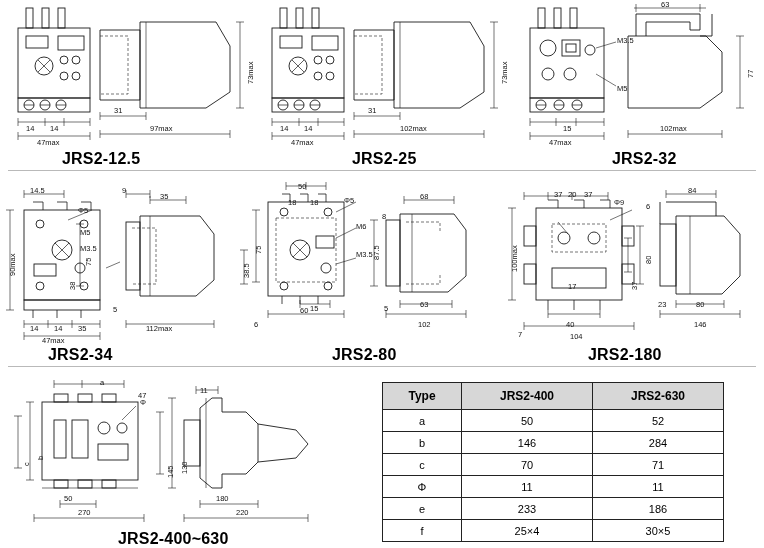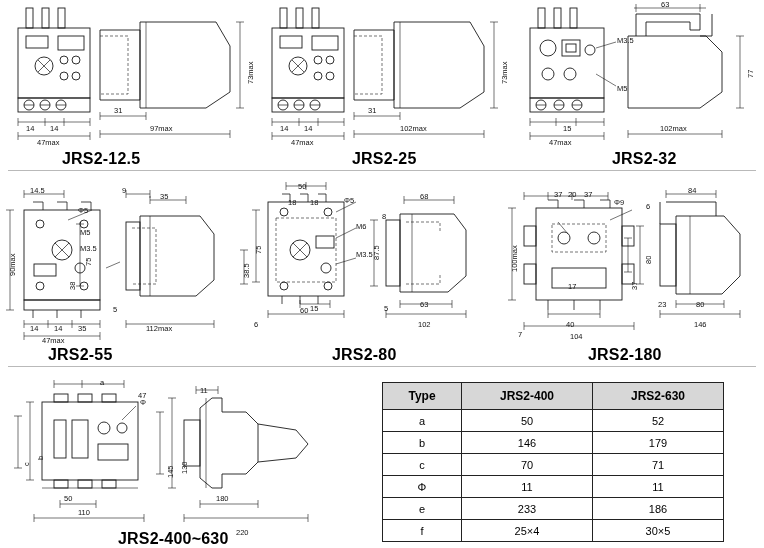--- a/index.html
+++ b/index.html
@@ -327,21 +327,21 @@
 <div class="dimv" style="left:630px;top:290px;">37</div>
 <div class="dim" style="left:658px;top:300px;">23</div>
 <div class="dim" style="left:568px;top:282px;">17</div>
 <div class="dim" style="left:566px;top:320px;">40</div>
 <div class="dim" style="left:570px;top:332px;">104</div>
 <div class="dim" style="left:518px;top:330px;">7</div>
 <div class="dim" style="left:688px;top:186px;">84</div>
 <div class="dim" style="left:696px;top:300px;">80</div>
 <div class="dim" style="left:694px;top:320px;">146</div>
 
-<div class="cap" style="left:48px;top:346px;">JRS2-55</div>
+<div class="cap" style="left:48px;top:346px;">JRS2-34</div>
 <div class="cap" style="left:332px;top:346px;">JRS2-80</div>
 <div class="cap" style="left:588px;top:346px;">JRS2-180</div>
 
 <svg width="400" height="180" style="top:368px;">
   <g stroke="#1a1a1a" fill="none" stroke-width="0.9">
 
     <rect x="42" y="34" width="96" height="78"></rect>
     <rect x="54" y="26" width="14" height="8"></rect>
     <rect x="78" y="26" width="14" height="8"></rect>
     <rect x="102" y="26" width="14" height="8"></rect>
@@ -386,47 +386,47 @@
   </g>
 </svg>
 
 <div class="dim" style="left:100px;top:378px;">a</div>
 <div class="dim" style="left:138px;top:391px;">47</div>
 <div class="dim" style="left:140px;top:398px;">Φ</div>
 
 <div class="dimv" style="left:22px;top:466px;">c</div>
 <div class="dimv" style="left:36px;top:460px;">b</div>
 <div class="dim" style="left:64px;top:494px;">50</div>
-<div class="dim" style="left:78px;top:508px;">110</div>
+<div class="dim" style="left:78px;top:508px;">270</div>
 <div class="dim" style="left:200px;top:386px;">11</div>
 <div class="dimv" style="left:166px;top:478px;">145</div>
 <div class="dimv" style="left:180px;top:474px;">130</div>
 <div class="dim" style="left:216px;top:494px;">180</div>
-<div class="dim" style="left:236px;top:528px;">220</div>
+<div class="dim" style="left:236px;top:508px;">220</div>
 
 <div class="cap" style="left:118px;top:530px;">JRS2-400~630</div>
 
 <table class="tbl" style="left:382px;top:382px;">
   <thead>
     <tr>
       <th style="width:78px;">Type</th>
       <th style="width:130px;">JRS2-400</th>
       <th style="width:130px;">JRS2-630</th>
     </tr>
   </thead>
   <tbody>
     <tr>
       <td class="k">a</td>
       <td class="v">50</td>
       <td class="v">52</td>
     </tr>
     <tr>
       <td class="k">b</td>
       <td class="v">146</td>
-      <td class="v">179</td>
+      <td class="v">284</td>
     </tr>
     <tr>
       <td class="k">c</td>
       <td class="v">70</td>
       <td class="v">71</td>
     </tr>
     <tr>
       <td class="k">Φ</td>
       <td class="v">11</td>
       <td class="v">11</td>

